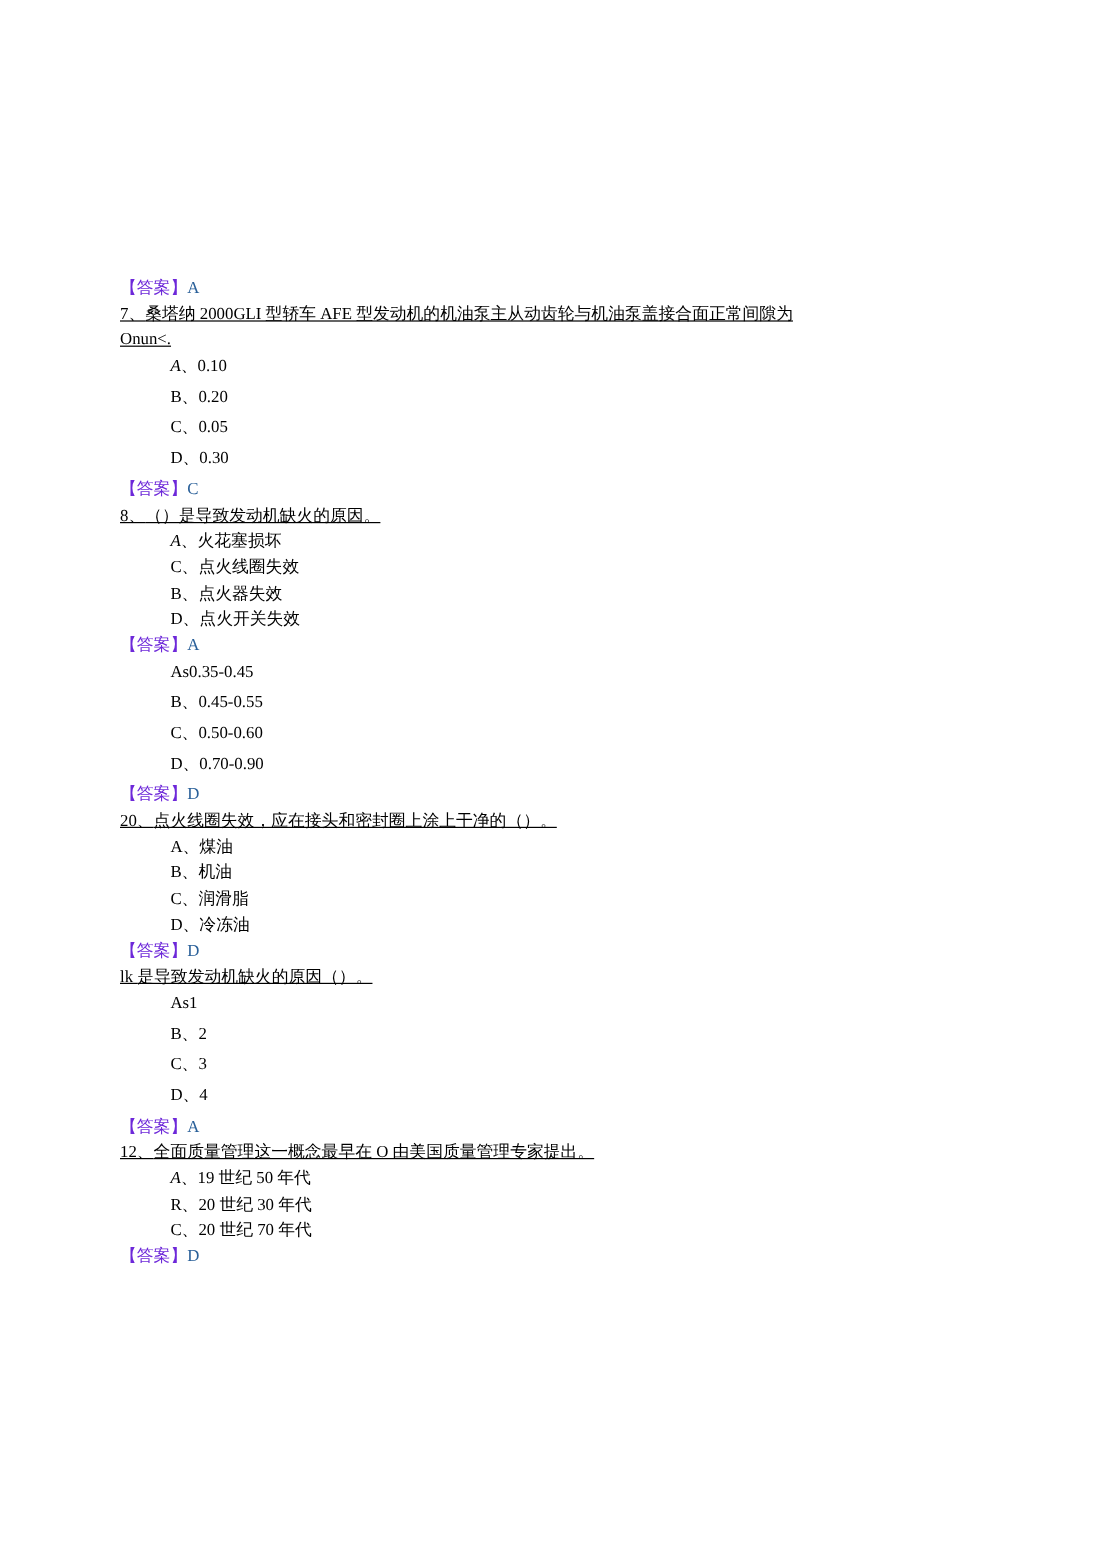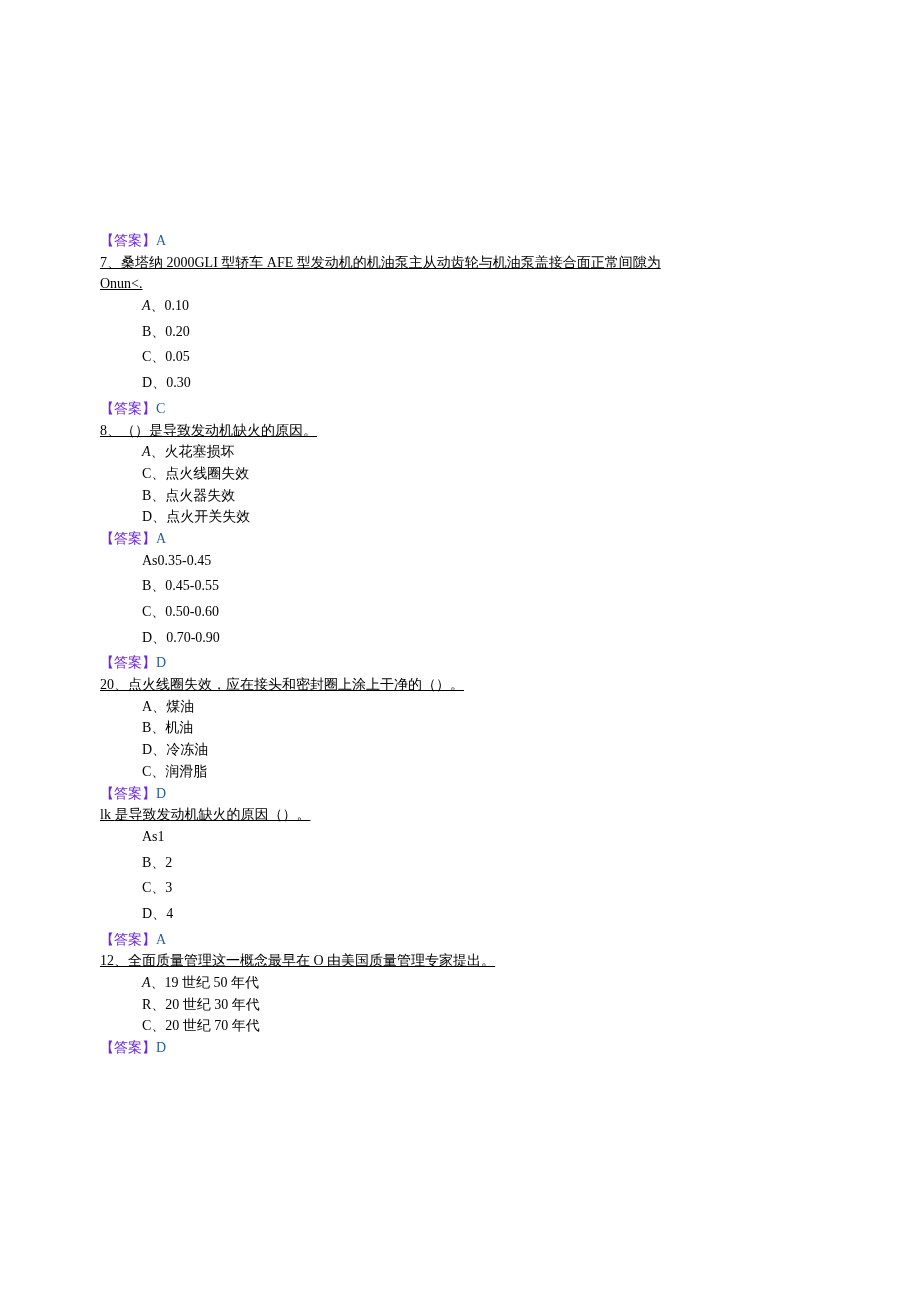--- a/index.html
+++ b/index.html
@@ -77,22 +77,22 @@
       <p class="option-line"><span>C、</span><span>0.50-0.60</span></p>
       <div class="gap"></div>
       <p class="option-line"><span>D、</span><span>0.70-0.90</span></p>
       <div class="gap"></div>
     </div>
     <p class="answer-line"><span class="answer-label">【答案】</span><span class="answer-value">D</span></p>
     <p class="question-stem"><span>20、</span><span>点火线圈失效，应在接头和密封圈上涂上干净的（）。</span></p>
     <div class="option-block">
       <p class="option-line"><span>A、</span><span>煤油</span></p>
       <p class="option-line"><span>B、</span><span>机油</span></p>
+      <p class="option-line"><span>C、</span><span>润滑脂</span></p>
       <p class="option-line"><span>D、</span><span>冷冻油</span></p>
-      <p class="option-line"><span>C、</span><span>润滑脂</span></p>
     </div>
     <p class="answer-line"><span class="answer-label">【答案】</span><span class="answer-value">D</span></p>
     <p class="question-stem"><span>lk </span><span>是导致发动机缺火的原因（）。</span></p>
     <div class="option-block">
       <p class="option-line"><span>As</span><span>1</span></p>
       <div class="gap"></div>
       <p class="option-line"><span>B、</span><span>2</span></p>
       <div class="gap"></div>
       <p class="option-line"><span>C、</span><span>3</span></p>
       <div class="gap"></div>

